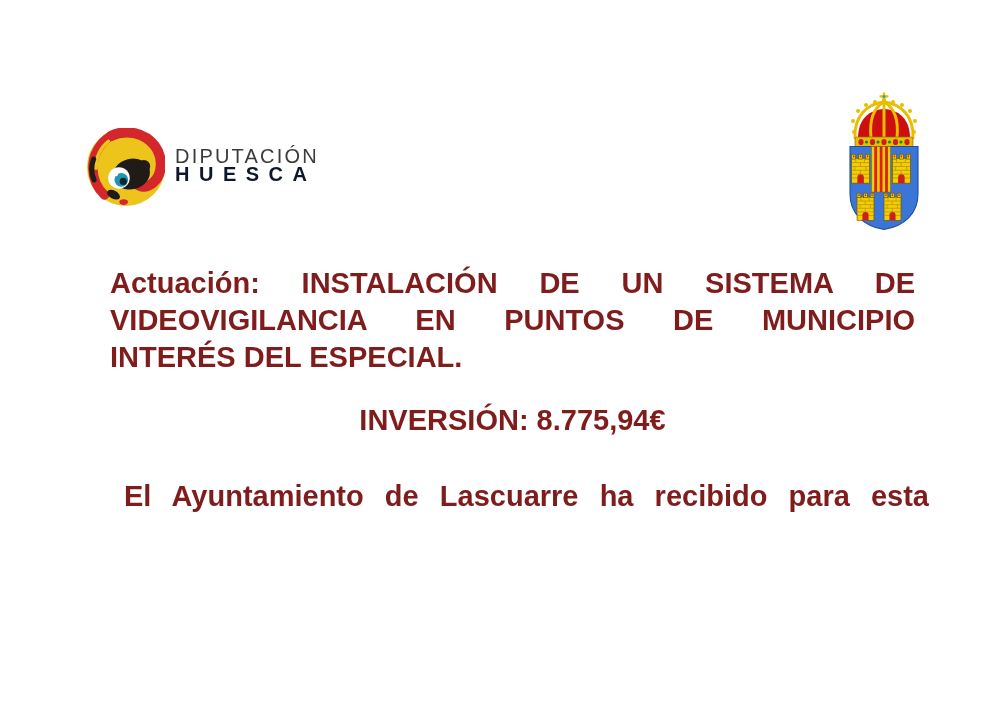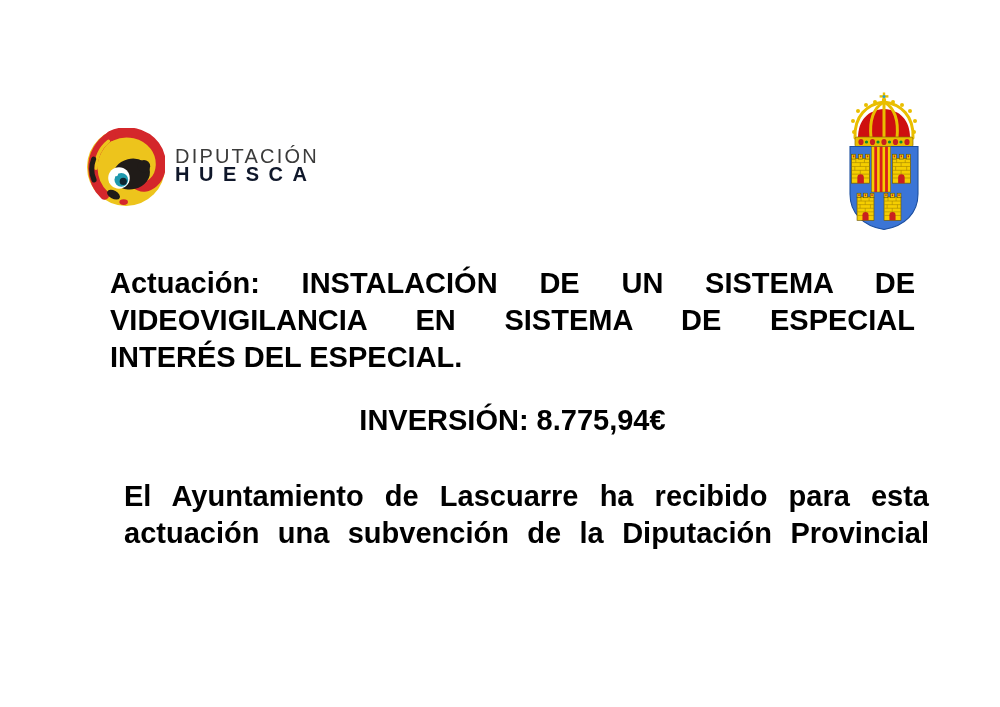--- a/index.html
+++ b/index.html
@@ -14,21 +14,21 @@
   
   .escudo{position:absolute;left:835px;top:90px;width:100px;height:150px;}
   .shield-path{stroke:#1D4F9F;stroke-width:1.1;}
   .tw-body{stroke:#6B5500;stroke-width:.7;}
   .bricks{stroke-width:.6;fill:none;}
   .arches{fill:none;stroke-width:3;stroke-linecap:round;}
   .band{stroke:#8A6D00;stroke-width:.7;}
   .pallet-outline{stroke:#7a6000;stroke-width:.5;fill:none;}
   
   .para{position:absolute;left:110px;width:805px;}
-  .ln{font-weight:bold;font-size:29px;line-height:37px;color:#000000;}
+  .ln{font-weight:bold;font-size:29px;line-height:37px;color:#7f1d1d;}
   .jl{text-align:justify;text-align-last:justify;}
   #para1{top:265px;} #para2{top:402px;text-align:center;} #para3{top:478px;margin-left:14px;}
 </style>
 </head>
 <body>
 
 <div class="page">
 
   <div>
     <svg class="logo-mark" viewBox="0 0 100 100">
@@ -130,25 +130,24 @@
     </defs>
     <use href="#tw" transform="translate(16,63.5) scale(0.96)"></use>
     <use href="#tw" transform="translate(56.8,63.5) scale(0.96)"></use>
     <use href="#tw" transform="translate(21.5,102.5) scale(0.9)"></use>
     <use href="#tw" transform="translate(48.5,102.5) scale(0.9)"></use>
   </svg>
 
   <div>
     <div class="para" id="para1">
       <div class="ln jl">Actuación: INSTALACIÓN DE UN SISTEMA DE</div>
-      <div class="ln jl">VIDEOVIGILANCIA EN SISTEMA DE ESPECIAL</div>
+      <div class="ln jl">VIDEOVIGILANCIA EN PUNTOS DE MUNICIPIO</div>
       <div class="ln">INTERÉS DEL ESPECIAL.</div>
     </div>
     <div class="para" id="para2">
       <div class="ln">INVERSIÓN: 8.775,94€</div>
     </div>
     <div class="para" id="para3">
       <div class="ln jl">El Ayuntamiento de Lascuarre ha recibido para esta</div>
-      <div class="ln jl">actuación una subvención de la Diputación Provincial</div>
     </div>
   </div>
 
 </div>
 
 </body></html>

